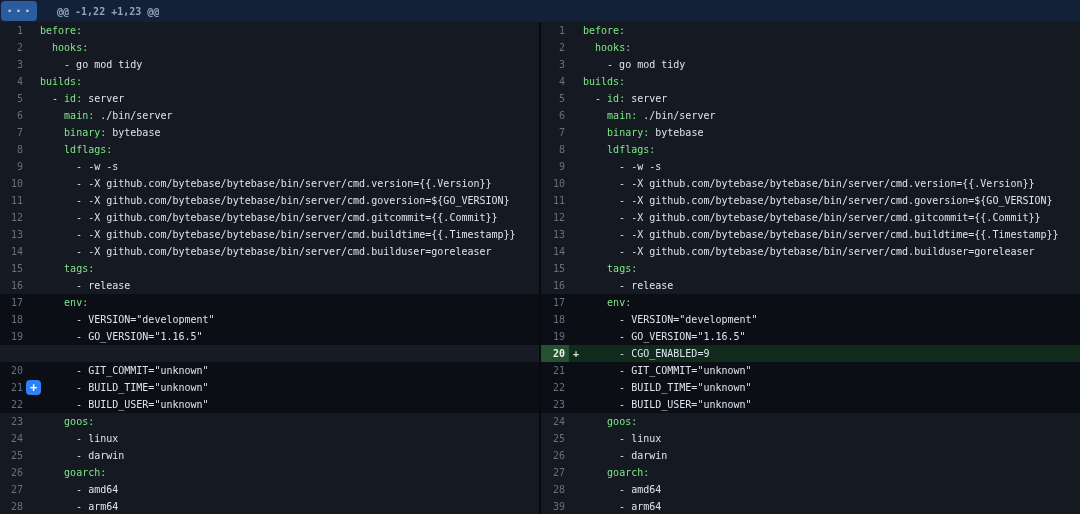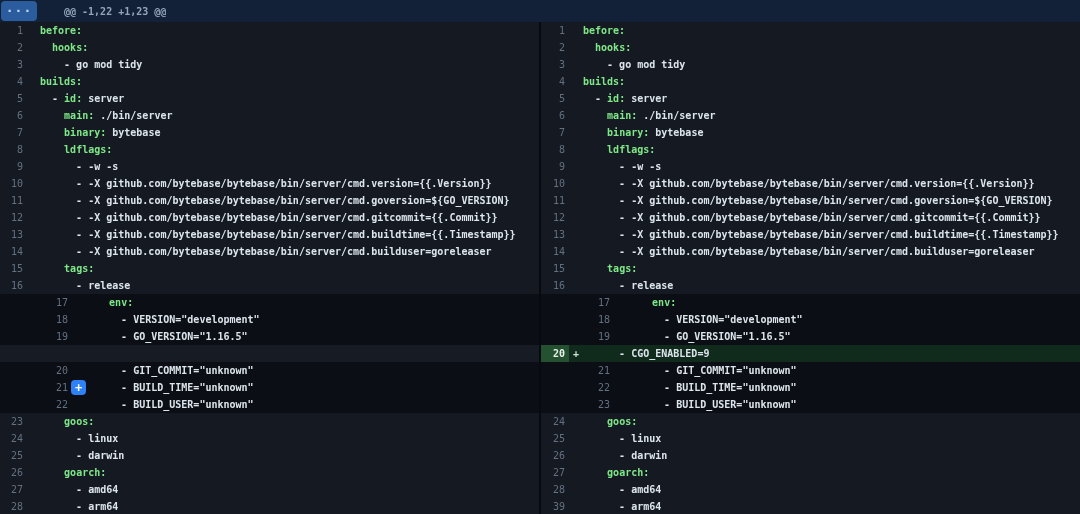--- a/index.html
+++ b/index.html
@@ -6,43 +6,43 @@
   html,body { width:1080px; height:514px; overflow:hidden; }
   body { background:var(--background_dark,#0b0e15); font-family:"DejaVu Sans Mono","Liberation Mono",monospace; }
   .app { width:1080px; height:514px; display:flex; flex-direction:column; }
 
   
   .hunk-bar { height:22px; flex:0 0 22px; background:var(--hunk_bar_bg,#122138); display:flex; align-items:center; }
   .expander { width:36px; height:20px; margin:1px 0 1px 1px; border:none; cursor:pointer;
               border-radius:4px; background:var(--hunk_expander_bg,#2b5c9e);
               color:var(--hunk_expander_dots,#bdd6fb); font-family:inherit; font-weight:bold;
               font-size:13px; line-height:14px; letter-spacing:1px; }
-  .hunk-text { margin-left:27px; font-size:10px; font-weight:bold; color:var(--hunk_text,#93a5bd); }
+  .hunk-text { margin-left:20px; font-size:10px; font-weight:bold; color:var(--hunk_text,#93a5bd); }
 
   
   .panels { flex:1; display:flex; }
   .panel { width:539px; overflow:hidden; }
   .divider { width:2px; background:var(--panel_divider,#070a0f); }
 
   
   .row { height:17px; display:flex; align-items:stretch; position:relative; font-size:10px; line-height:17px; }
   .row.out { background:var(--background_context,#151a22); }
-  .row.in  { background:var(--background_dark,#0b0e15);margin-left:45px; }
+  .row.in  { background:var(--background_dark,#0b0e15); }
   .row.gap { background:var(--background_placeholder,#171b23); }
   .row.add { background:var(--addition_row_bg,#102a1c); }
 
   .ln { flex:0 0 30px; text-align:right; padding-right:7px; color:var(--line_number,#637080); font-size:10px; }
   #right-panel .ln { flex:0 0 28px; padding-right:4px; }
   .row.add .ln { background:var(--addition_gutter_bg,#24512f); color:#e9f0ea; font-weight:bold; }
 
   .marker { flex:0 0 10px; text-align:center; color:var(--addition_marker,#cbe3d1); font-weight:bold; }
   #right-panel .marker { flex:0 0 14px; }
 
   pre.code { flex:1; white-space:pre; overflow:hidden; font-family:inherit; font-size:10px;
-             line-height:17px; font-weight:bold; color:var(--code_text,#dce4ec); }
+             line-height:17px; font-weight:normal; color:var(--code_text,#dce4ec); }
   pre.code .k { color:var(--yaml_key,#7ee787); }
 
   
   .plus-btn { position:absolute; left:26px; top:1px; width:15px; height:15px; border:none; cursor:pointer;
               border-radius:4px; background:var(--comment_button_bg,#2f81f7); color:#ffffff;
               font-size:12px; line-height:14px; font-weight:bold; font-family:inherit; padding:0; }
 </style>
 </head>
 <body>
 

